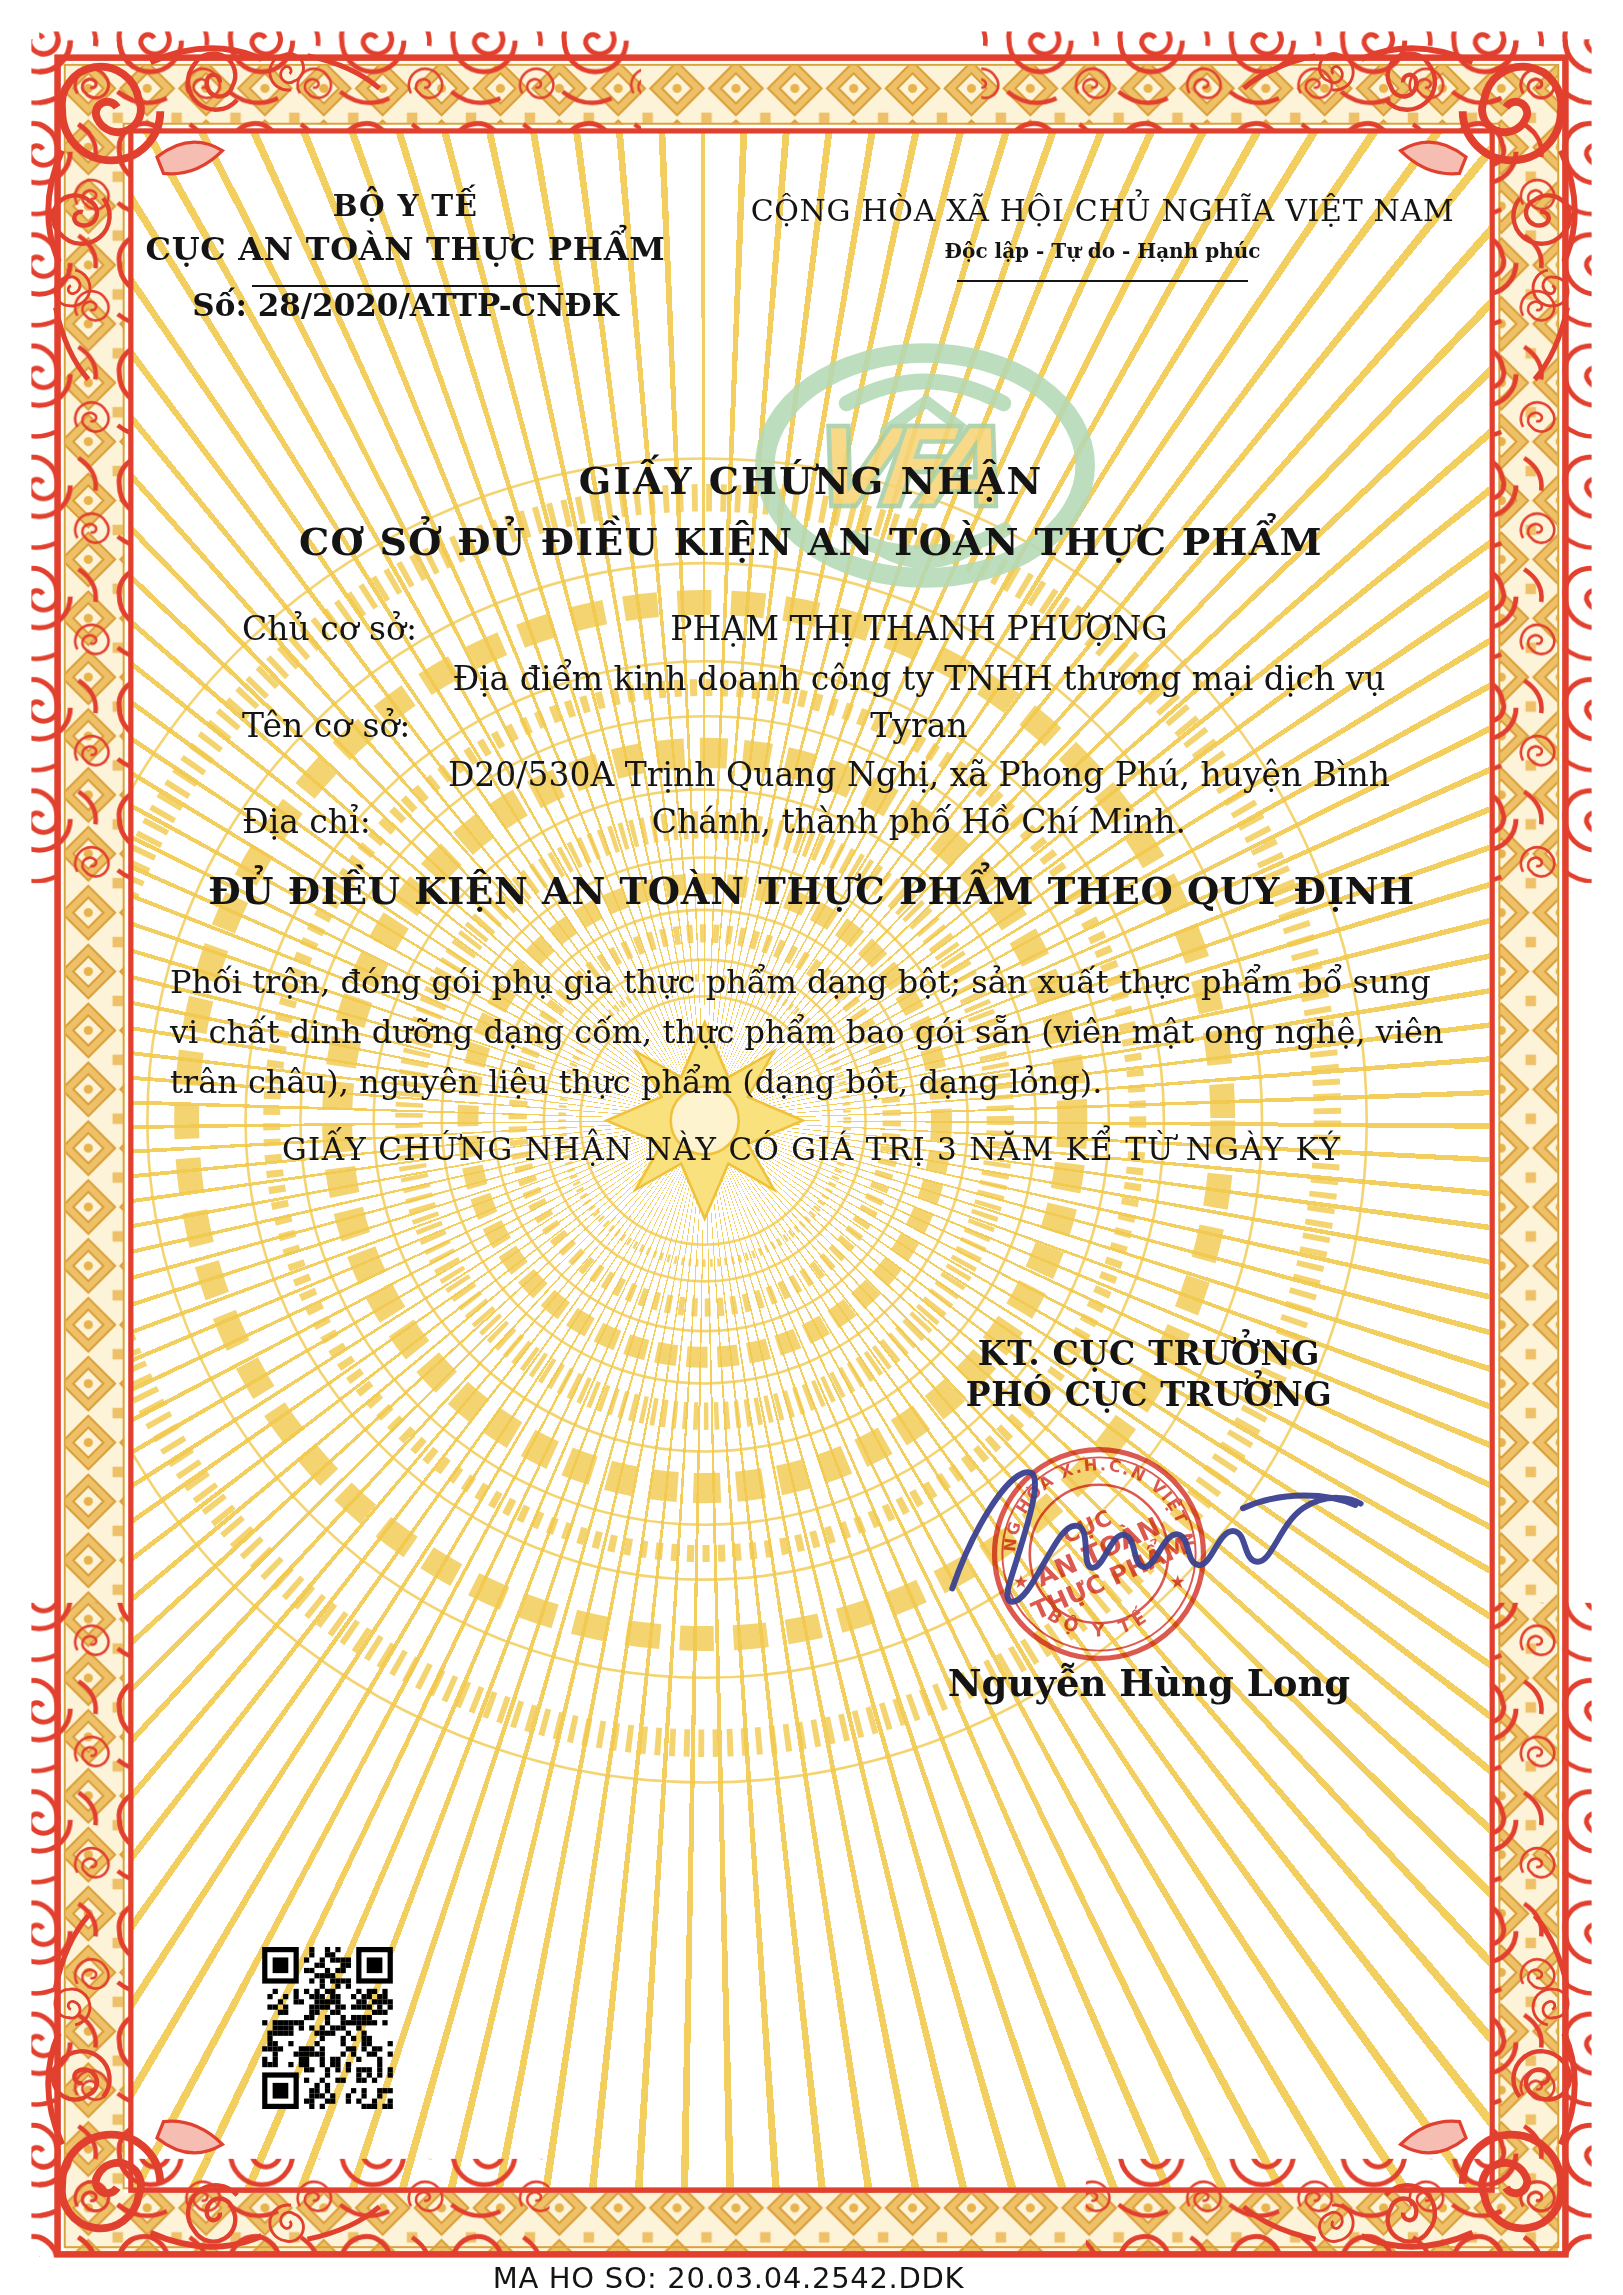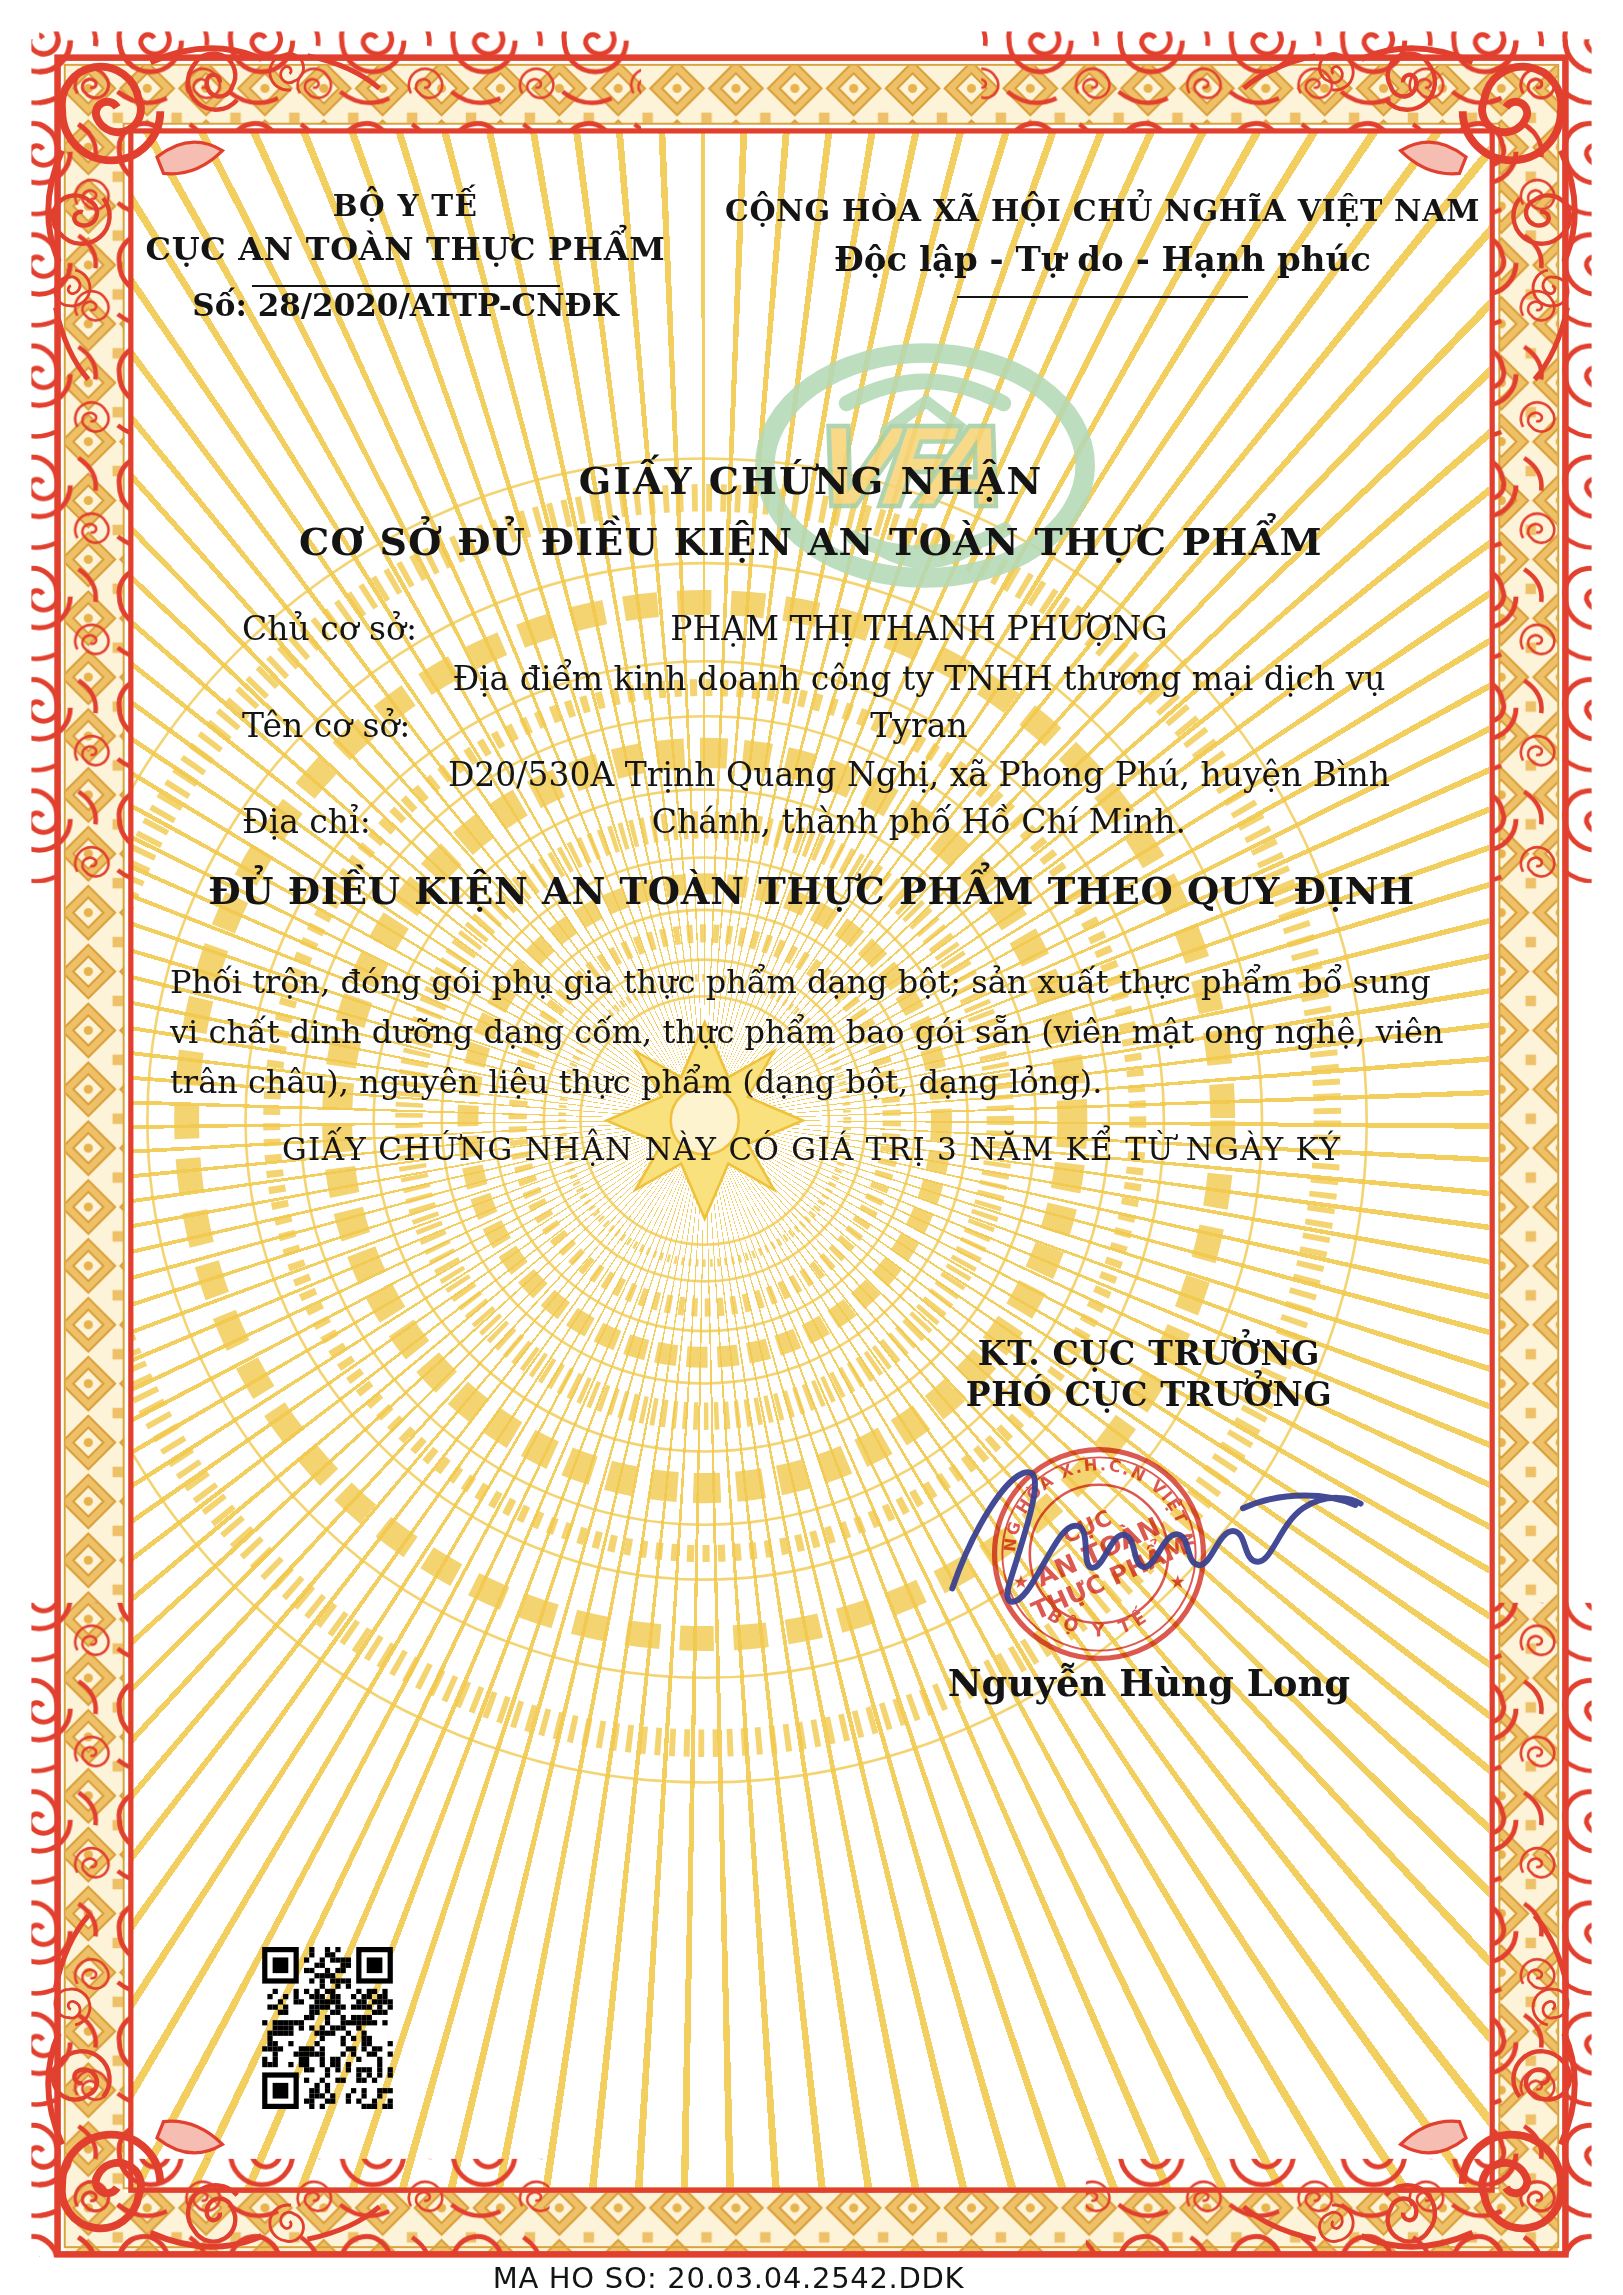--- a/index.html
+++ b/index.html
@@ -18,22 +18,22 @@
   #sig-svg{left:916px;top:1420px;}
   #qr-svg{left:262px;top:1947px;}
   
   .abs{position:absolute;}
   .hdr-left{left:134px;top:188px;width:543px;text-align:center;}
   .hdr-left .l1{font-size:29.4px;font-weight:bold;letter-spacing:1.3px;}
   .hdr-left .l2{font-size:32px;font-weight:bold;margin-top:6.5px;letter-spacing:0.7px;}
   .divider{height:2.6px;background:#141414;margin:17px auto 0;}
   .hdr-left .num{font-size:31px;font-weight:bold;}
   .hdr-right{left:697px;top:193px;width:811px;text-align:center;}
-  .hdr-right .l1{font-size:30px;font-weight:bold;letter-spacing:0.7px;}
-  .hdr-right .l2{font-size:34px;font-weight:bold;margin-top:10.5px;}
+  .hdr-right .l1{font-size:30px;font-weight:normal;letter-spacing:0.7px;}
+  .hdr-right .l2{font-size:20px;font-weight:bold;margin-top:10.5px;}
   .title-block{left:173px;top:458px;width:1276px;text-align:center;font-weight:bold;}
   .title-block .t1{font-size:38px;letter-spacing:2px;}
   .title-block .t2{font-size:38px;letter-spacing:1.3px;margin-top:15.7px;}
   .info-block{left:242px;top:605px;width:1158px;font-size:33px;}
   .info-row{display:flex;align-items:flex-end;margin-bottom:2.6px;}
   .info-label{width:196px;flex:none;line-height:47px;}
   .info-value{flex:1;text-align:center;line-height:47px;}
   .conclusion{left:134px;top:869px;width:1355px;text-align:center;
               font-size:37px;font-weight:bold;letter-spacing:0.7px;}
   .scope{left:170px;top:957px;width:1283px;font-size:32px;line-height:50px;}

